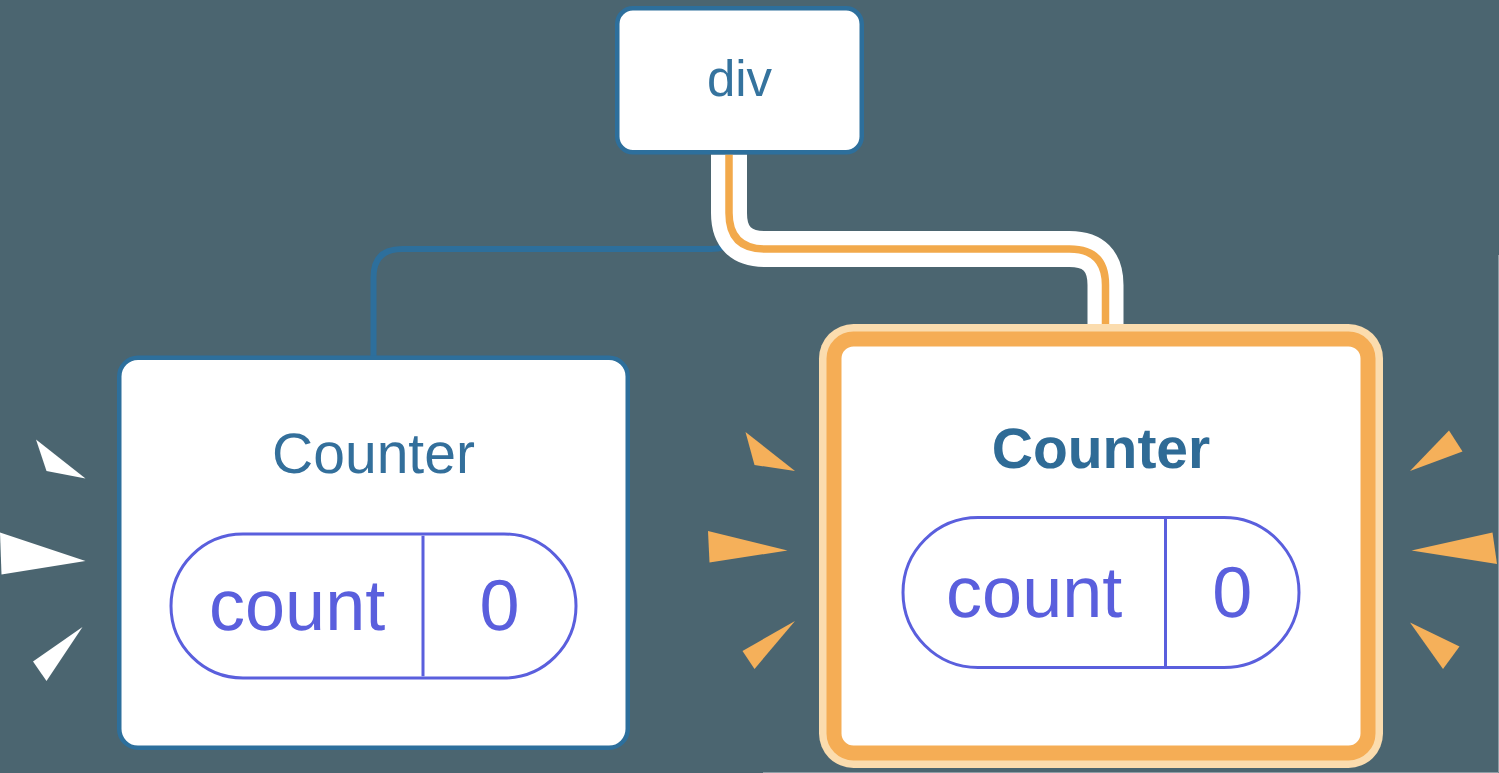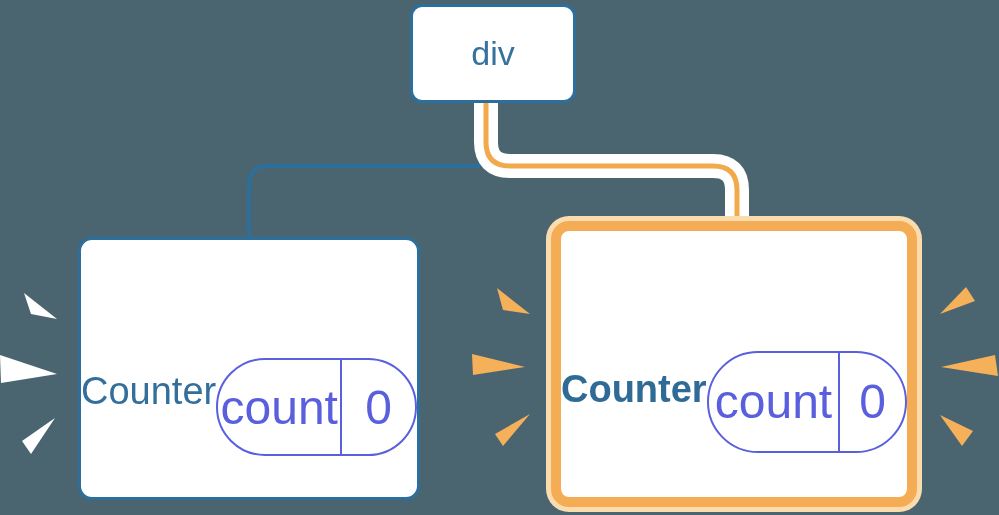--- a/index.html
+++ b/index.html
@@ -14,21 +14,21 @@
   
   #node-div {
     left:410px; top:4px; width:166px; height:99px;
     border:3px solid #2d6f9c; border-radius:12px;
     display:flex; align-items:center; justify-content:center;
     font-size:34px; font-weight:500; color:#35739e;
   }
 
   
   .counter-card {
-    display:flex; flex-direction:row; align-items:center;
+    display:flex; flex-direction:column; align-items:center;
   }
   #counter-left {
     left:78px; top:237px; width:342px; height:263px;
     border:3px solid #2d6f9c; border-radius:14px;
     padding-top:44px;
   }
   #counter-right {
     left:551px; top:221px; width:366px; height:286px;
     border:10px solid #f5ad55; border-radius:18px;
     box-shadow:0 0 0 5px #fbdcae;

